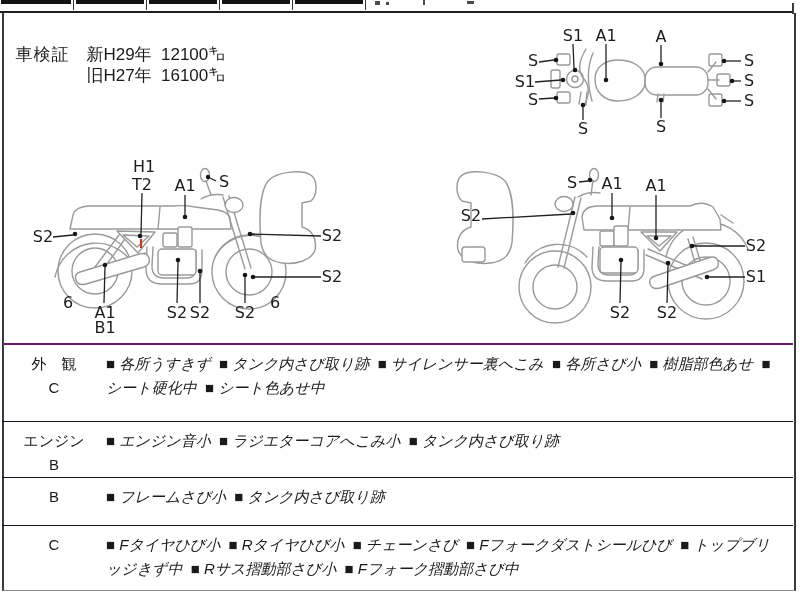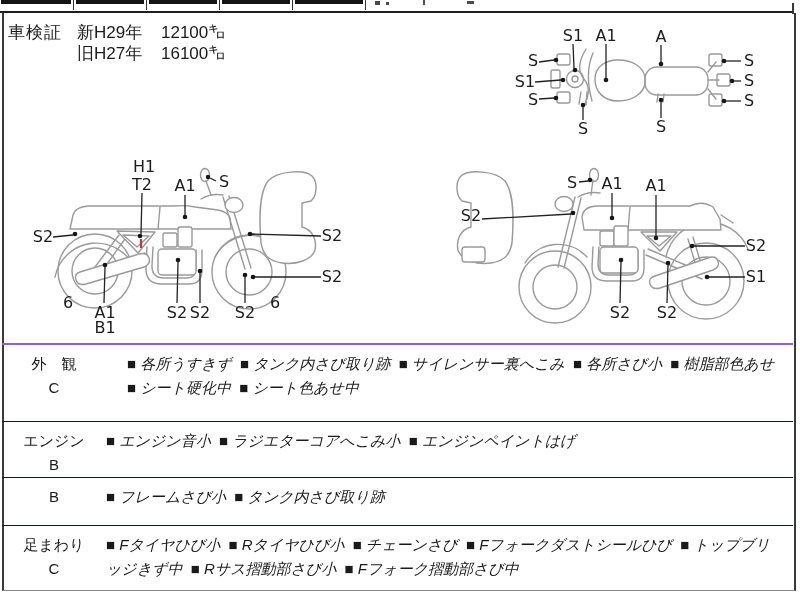--- a/index.html
+++ b/index.html
@@ -8,34 +8,34 @@
   
   .topstrip{position:absolute;left:0;top:0;width:794px;height:11px;border-bottom:2px solid #1f1f1f;}
   .tcell{position:absolute;top:0;height:10px;border-right:1px solid #333;}
   .tbar{position:absolute;top:0;height:4px;background:#141414;}
   .frag{position:absolute;background:#4a4a4a;}
   .rstub{position:absolute;left:792px;top:3px;width:2px;height:11px;background:#3a3a3a;}
   
   .cbox{position:absolute;left:2px;top:13px;width:790px;height:577px;
         border-left:2px solid #3a3a3a;border-right:2px solid #3a3a3a;border-bottom:1px solid #8a8a8a;}
   
-  .shaken{position:absolute;left:8px;top:22px;display:flex;font-size:17px;line-height:21px;}
+  .shaken{position:absolute;left:8px;top:44px;display:flex;font-size:17px;line-height:21px;text-align:center;}
   .shaken-label{width:69px;letter-spacing:1px;}
   .ml-label{display:inline-block;width:84px;}
   
   svg{position:absolute;}
   .art{stroke:#9a9a9a;stroke-width:1.4;fill:none;stroke-linecap:round;stroke-linejoin:round;}
   .artf{stroke:#9a9a9a;stroke-width:1.4;fill:#ffffff;stroke-linejoin:round;}
   .ldr{stroke:#222;stroke-width:1.3;fill:none;}
   .dot{fill:#161616;stroke:none;}
   .dlbl{font-family:"DejaVu Sans","Liberation Sans",sans-serif;font-size:16px;fill:#1c1c1c;}
   
   .ctable{position:absolute;left:2px;top:343px;width:791px;font-size:15px;}
   .trow{display:flex;border-top:1px solid #0f172a;}
-  .trow.first{border-top:2px solid #8b5cf6;gap:21px;}
+  .trow.first{border-top:2px solid #701a75;}
   .cat{width:104px;text-align:center;padding-top:7px;line-height:24px;flex:none;}
   .items{flex:1;padding:7px 14px 0 0;line-height:24px;white-space:pre-wrap;font-style:italic;}
 </style>
 </head>
 <body>
 
 <div class="screen">
 
   <div class="topstrip">
     <div class="tcell" style="left:0;width:73px"></div>
@@ -248,30 +248,29 @@
         <div>外　観</div>
         <div>C</div>
       </div>
       <div class="items">■ 各所うすきず  ■ タンク内さび取り跡  ■ サイレンサー裏へこみ  ■ 各所さび小  ■ 樹脂部色あせ  ■ シート硬化中  ■ シート色あせ中</div>
     </div>
     <div class="trow" style="min-height:51px">
       <div class="cat">
         <div>エンジン</div>
         <div>B</div>
       </div>
-      <div class="items">■ エンジン音小  ■ ラジエターコアへこみ小  ■ エンジンペイントはげ</div>
+      <div class="items">■ エンジン音小  ■ ラジエターコアへこみ小  ■ タンク内さび取り跡</div>
     </div>
     <div class="trow" style="min-height:47px">
       <div class="cat">
         <div>B</div>
       </div>
       <div class="items">■ フレームさび小  ■ タンク内さび取り跡</div>
     </div>
     <div class="trow" style="min-height:69px">
       <div class="cat">
-        <div>足まわり</div>
         <div>C</div>
       </div>
       <div class="items">■ Fタイヤひび小  ■ Rタイヤひび小  ■ チェーンさび  ■ Fフォークダストシールひび  ■ トップブリッジきず中  ■ Rサス摺動部さび小  ■ Fフォーク摺動部さび中</div>
     </div>
   </div>
 
 </div>
 
 </body></html>

